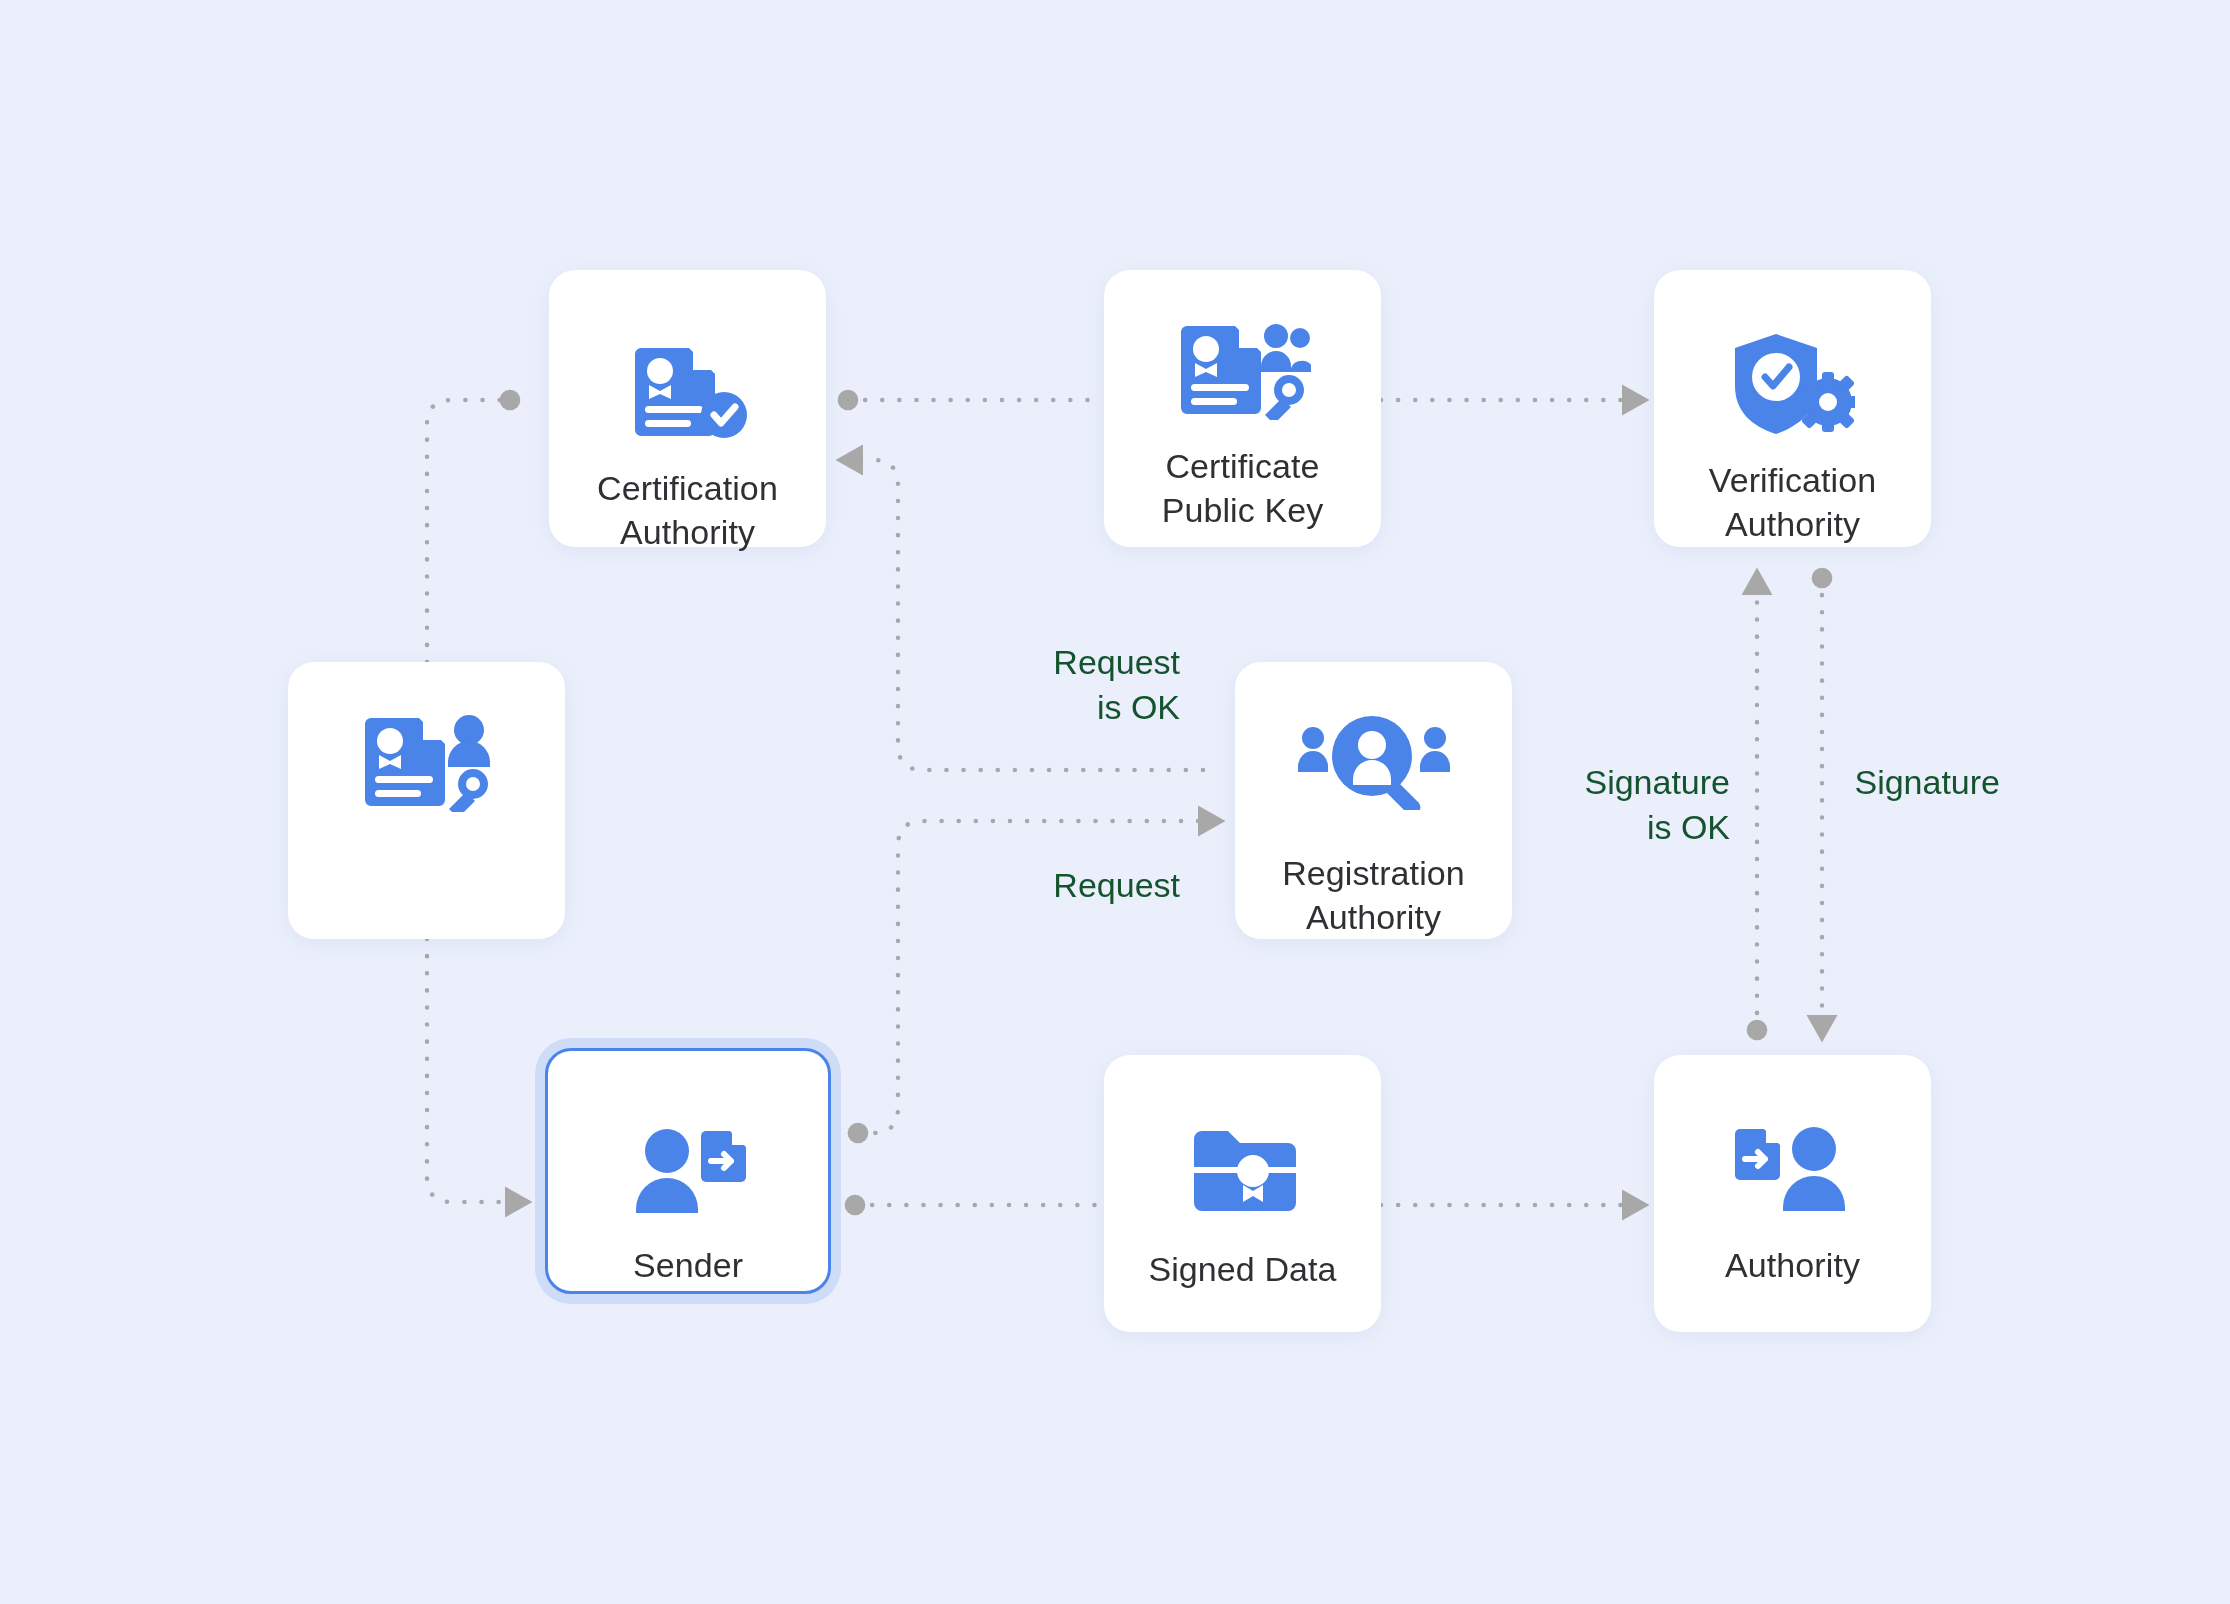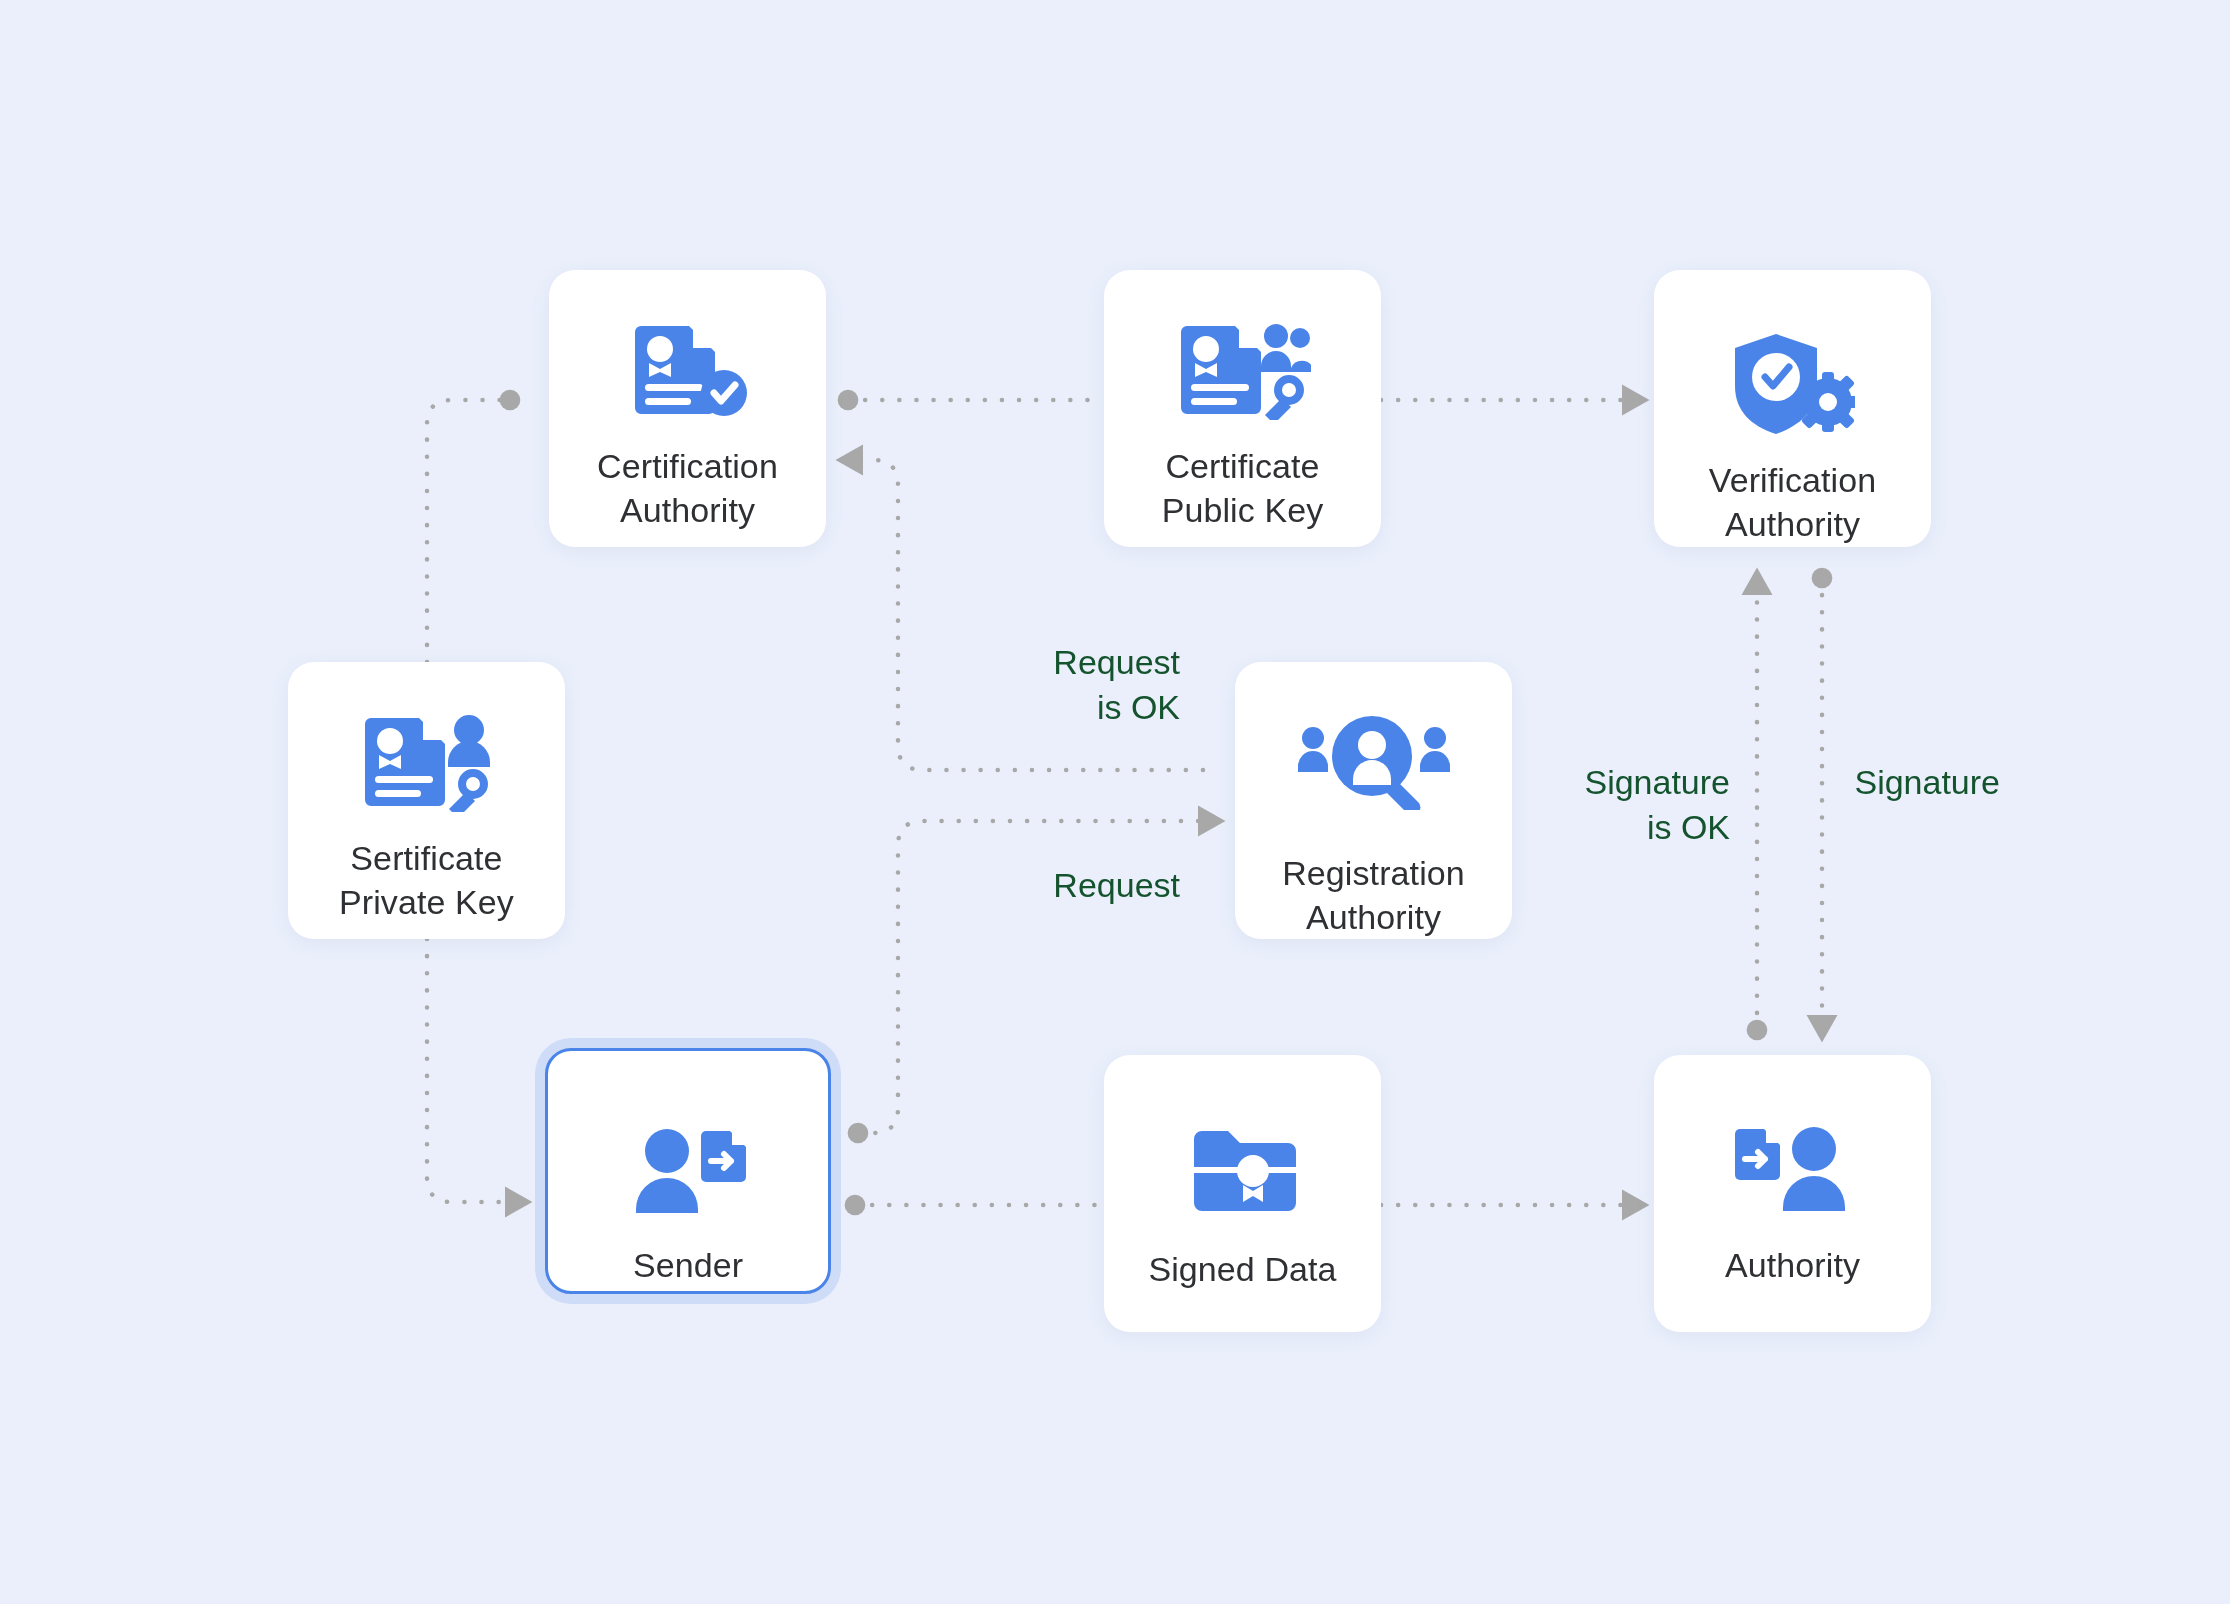--- a/index.html
+++ b/index.html
@@ -94,21 +94,21 @@
       <path d="M 1757 1030 L 1757 590" marker-start="url(#dotM)" marker-end="url(#arrowR)"></path>
 
       <path d="M 1822 578 L 1822 1020" marker-start="url(#dotM)" marker-end="url(#arrowR)"></path>
 
       <path d="M 855 1205 L 1104 1205" marker-start="url(#dotM)"></path>
 
       <path d="M 1381 1205 L 1627 1205" marker-end="url(#arrowR)"></path>
     </g>
   </svg>
 
-  <div class="node" style="left:549px; top:270px; width:277px; height:277px; padding-top:50px;">
+  <div class="node" style="left:549px; top:270px; width:277px; height:277px; padding-top:72px;">
     <div class="node-icon">
       <svg width="118" height="100" viewBox="0 0 118 100">
         <path fill="#4a84e8" d="M6 6 h54 l26 26 v56 a6 6 0 0 1 -6 6 H12 a6 6 0 0 1 -6 -6 V12 a6 6 0 0 1 6 -6 z"></path>
         <path fill="#ffffff" d="M64 6 l22 22 h-22 z"></path>
         <circle fill="#ffffff" cx="31" cy="29" r="13"></circle>
         <path fill="#ffffff" d="M20 43 l11 6 l11 -6 l0 14 l-11 -5 l-11 5 z"></path>
         <rect fill="#ffffff" x="16" y="64" width="58" height="7" rx="3.5"></rect>
         <rect fill="#ffffff" x="16" y="78" width="46" height="7" rx="3.5"></rect>
         <circle fill="#4a84e8" cx="95" cy="73" r="23"></circle>
         <path fill="none" stroke="#ffffff" stroke-width="7" stroke-linecap="round" stroke-linejoin="round" d="M85 73 l7 8 l14 -16"></path>
@@ -171,22 +171,20 @@
         <circle fill="#ffffff" cx="31" cy="29" r="13"></circle>
         <path fill="#ffffff" d="M20 43 l11 6 l11 -6 l0 14 l-11 -5 l-11 5 z"></path>
         <rect fill="#ffffff" x="16" y="64" width="58" height="7" rx="3.5"></rect>
         <rect fill="#ffffff" x="16" y="78" width="46" height="7" rx="3.5"></rect>
         <circle fill="#4a84e8" cx="110" cy="18" r="15"></circle>
         <path fill="#4a84e8" d="M89 50 a21 21 0 0 1 42 0 v5 H89 z"></path>
         <circle fill="none" stroke="#4a84e8" stroke-width="8" cx="114" cy="72" r="11"></circle>
         <path fill="#4a84e8" d="M107 80 l-17 17 l9 9 l17 -17 z"></path>
       </svg>
     </div>
-    <div class="node-label" style="margin-top:24px;">Sertificate
-Private Key</div>
   </div>
 
   <div class="node" style="left:1235px; top:662px; width:277px; height:277px; padding-top:52px;gap:17px;">
     <div class="node-icon">
       <svg width="158" height="96" viewBox="0 0 158 96">
         <circle fill="#4a84e8" cx="18" cy="24" r="11"></circle>
         <path fill="#4a84e8" d="M3 52 a15 15 0 0 1 30 0 v6 H3 z"></path>
         <circle fill="#4a84e8" cx="140" cy="24" r="11"></circle>
         <path fill="#4a84e8" d="M125 52 a15 15 0 0 1 30 0 v6 h-30 z"></path>
         <circle fill="#4a84e8" cx="77" cy="42" r="40"></circle>

